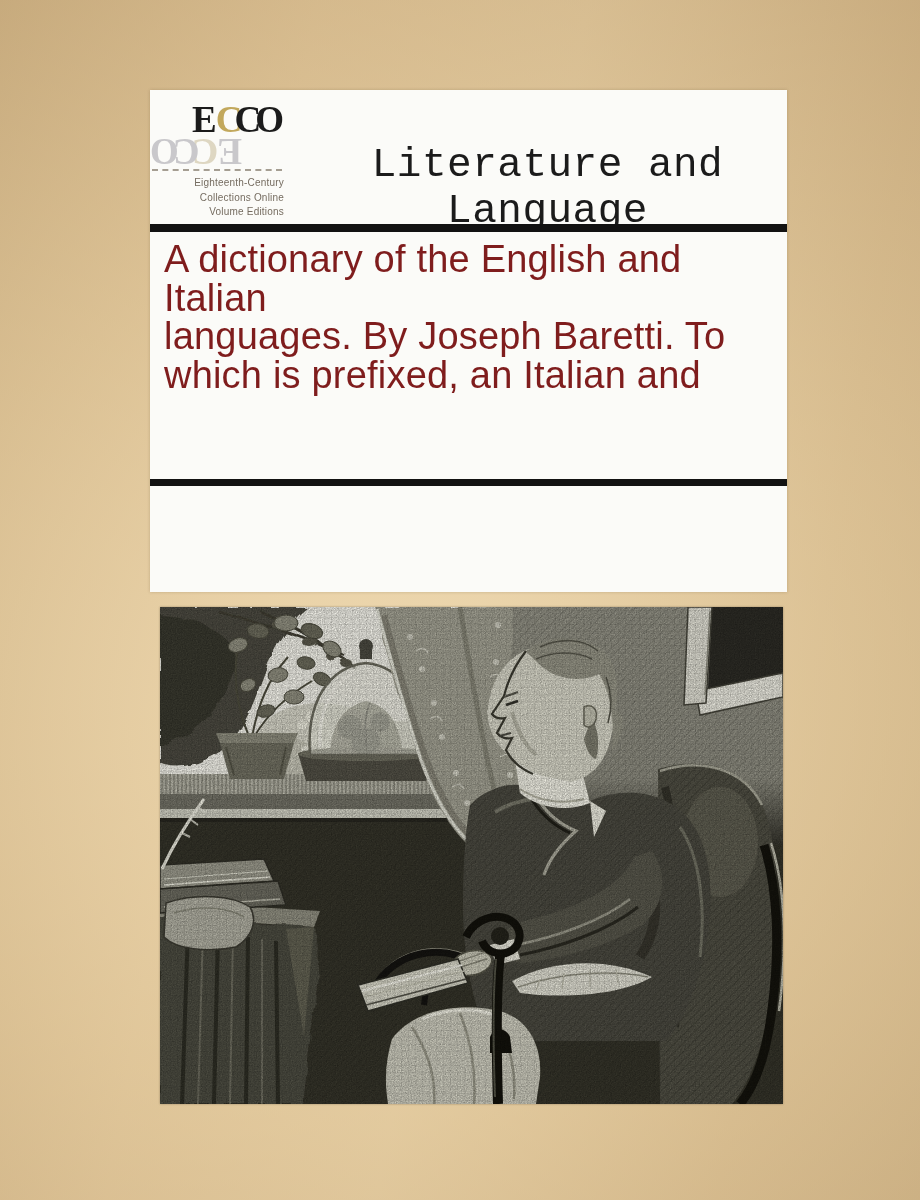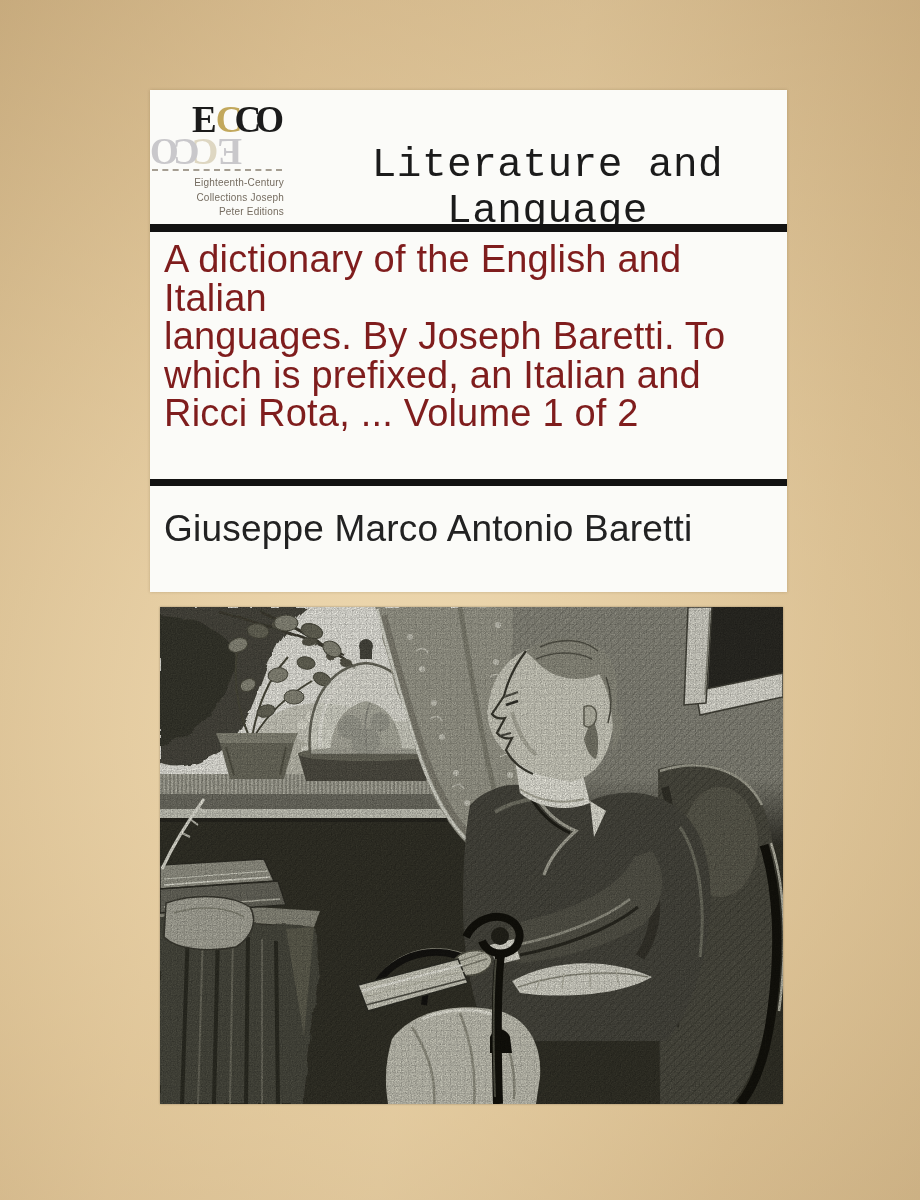--- a/index.html
+++ b/index.html
@@ -59,39 +59,37 @@
 <body>
 
 <div class="card">
 
   <div class="logo">
     <div class="ecco"><span class="e">E</span><span class="c1">C</span><span class="c2">C</span><span class="o">O</span></div>
     <div class="ecco-mirror"><span class="e">E</span><span class="c1">C</span><span class="c2">C</span><span class="o">O</span></div>
     <hr class="logo-divider">
     <div class="taglines">
         <div>Eighteenth-Century</div>
-        <div>Collections Joseph</div>
-        <div>Peter Editions</div>
+        <div>Collections Online</div>
+        <div>Volume Editions</div>
       </div>
   </div>
 
   <div class="category">Literature and Language</div>
 
   <div class="rule rule-top"></div>
 
   <div class="book-title">
       <div>A dictionary of the English and Italian</div>
       <div>languages. By Joseph Baretti. To</div>
       <div>which is prefixed, an Italian and</div>
-      <div>Ricci Rota, ... Volume 1 of 2</div>
     </div>
 
   <div class="rule rule-bottom"></div>
 
-  <div class="author">Giuseppe Marco Antonio Baretti</div>
 </div>
 
 <div class="illustration">
 <svg width="623" height="497" viewBox="0 0 623 497" xmlns="http://www.w3.org/2000/svg">
   <defs>
     <filter id="grain" x="0" y="0" width="100%" height="100%">
       <feTurbulence type="fractalNoise" baseFrequency="0.8" numOctaves="2" stitchTiles="stitch" result="n"></feTurbulence>
       <feColorMatrix in="n" type="matrix" values="0 0 0 0 0  0 0 0 0 0  0 0 0 0 0  0.9 0.9 0.9 0 -0.85"></feColorMatrix>
     </filter>
     <filter id="rough" x="-8%" y="-8%" width="116%" height="116%">

